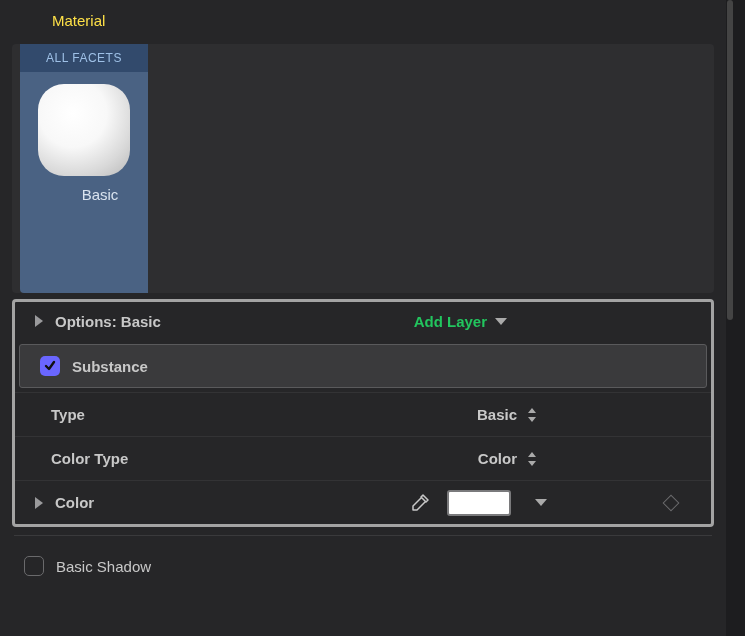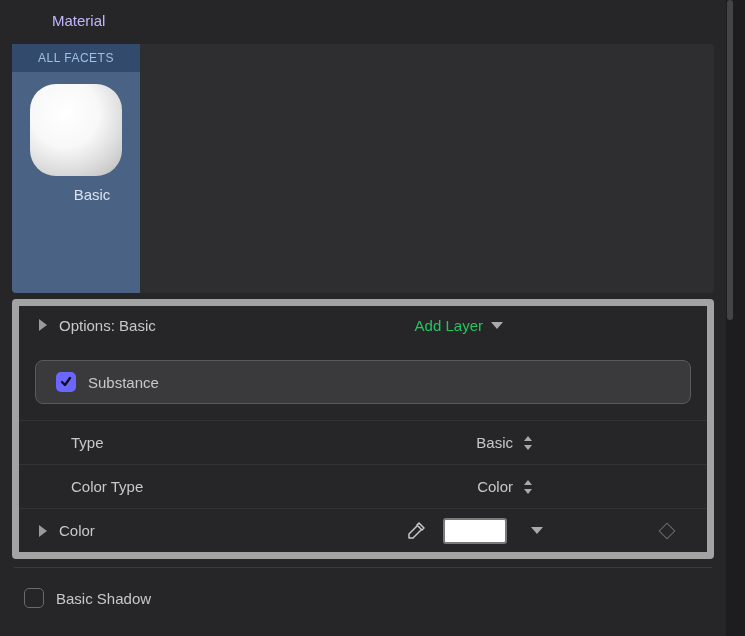--- a/index.html
+++ b/index.html
@@ -33,41 +33,41 @@
     align-items: center;
     height: 44px;
     padding: 0 24px 0 52px;
   }
   .header-row {
     padding-left: 52px;
     height: 40px;
   }
   .label {
     flex: 0 0 auto;
-    color: #c4b5fd;
+    color: #fde047;
   }
   .value-group {
     margin-left: auto;
     display: flex;
     align-items: center;
     gap: 10px;
     padding-right: 150px;
   }
   .updown-icon { width: 10px; height: 16px; display: inline-block; }
   .updown-icon svg { display: block; }
   .facet-strip {
     margin: 4px 12px 0 12px;
     height: 249px;
     background: #2e2e30;
     border-radius: 4px;
     position: relative;
   }
   .facet-card {
     position: absolute;
-    top: 0; left: 0;
+    top: 0; left: 8px;
     width: 128px;
     height: 100%;
     background: #4a6283;
     border-radius: 4px 0 0 4px;
     display: flex;
     flex-direction: column;
     align-items: center;
   }
   .facet-tab {
     background: #324a6c;
@@ -86,22 +86,23 @@
     border-radius: 26px;
   }
   .facet-name {
     margin-top: 10px;
     font-size: 15px;
     color: #d9e3ef;
     margin-left: 32px;
   }
   .section {
     margin: 6px 12px 0 12px;
-    border: 7px solid #a3a3a3;
+    border: 3px solid #a3a3a3;
     border-radius: 4px;
+    font-weight: bold;
   }
   .section-header {
     display: flex;
     align-items: center;
     height: 38px;
     padding: 0 24px 0 20px;
   }
   .disc-right {
     width: 0; height: 0;
     border-top: 6px solid transparent;
@@ -126,41 +127,41 @@
   .prop-row {
     display: flex;
     align-items: center;
     height: 44px;
     padding: 0 24px 0 20px;
     border-top: 1px solid #333335;
   }
   .prop-row.selected {
     background: #3a3a3c;
     border: 1px solid #5a5a5c;
-    border-radius: 8px;
-    margin: 16px;
+    border-radius: 3px;
+    margin: 4px;
     text-align: center;
   }
   .checkbox {
     width: 20px; height: 20px;
     border-radius: 5px;
     margin-right: 12px;
     display: flex;
     align-items: center;
     justify-content: center;
     flex-shrink: 0;
   }
   .checkbox.checked {
     background: #6a66ff;
   }
   .checkbox.unchecked {
     border: 1.5px solid #6a6a6c;
   }
   .checkbox svg { display: block; }
-  .indent { margin-left: 32px; }
+  .indent { margin-left: 16px; }
   .eyedropper { width: 22px; height: 22px; }
   .color-swatch {
     width: 64px; height: 26px;
     background: #ffffff;
     border: 2px solid #7a7a7c;
     border-radius: 3px;
   }
   .keyframe-diamond {
     width: 12px; height: 12px;
     border: 1.5px solid #6a6a6c;

